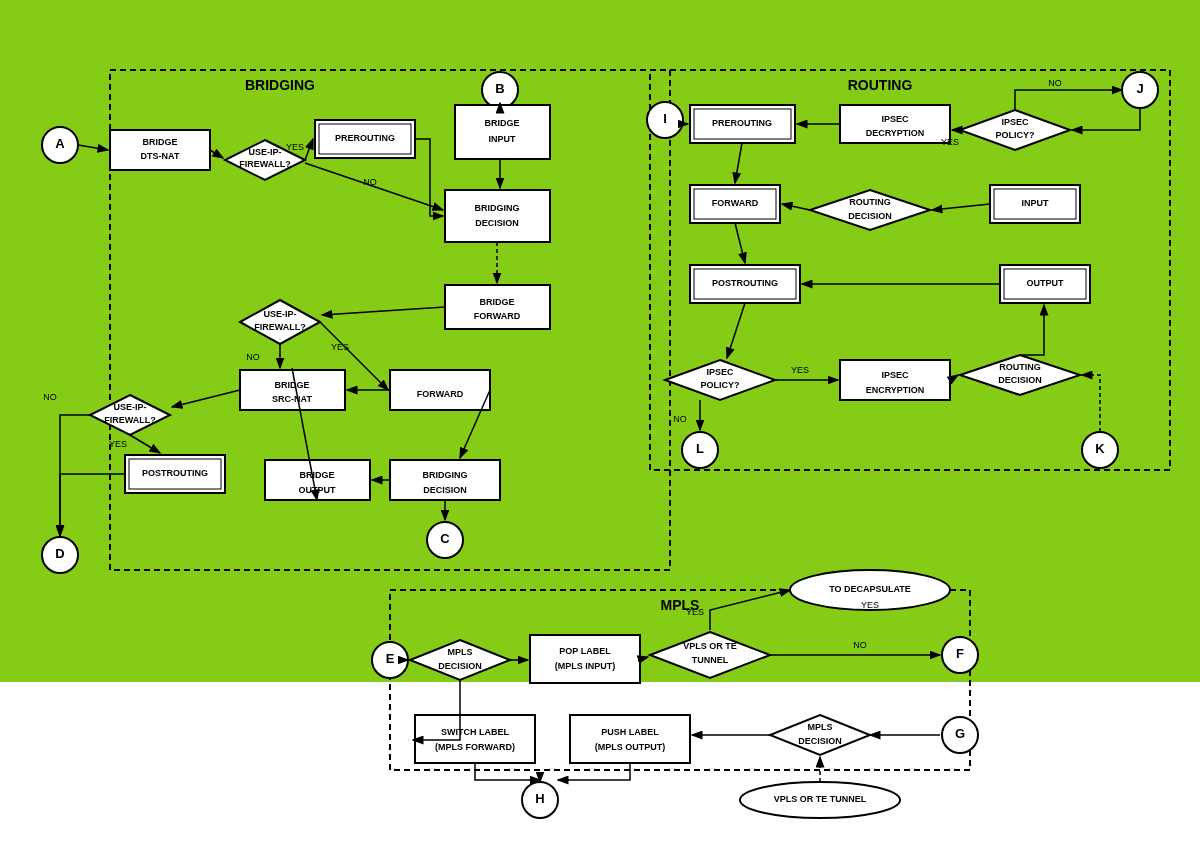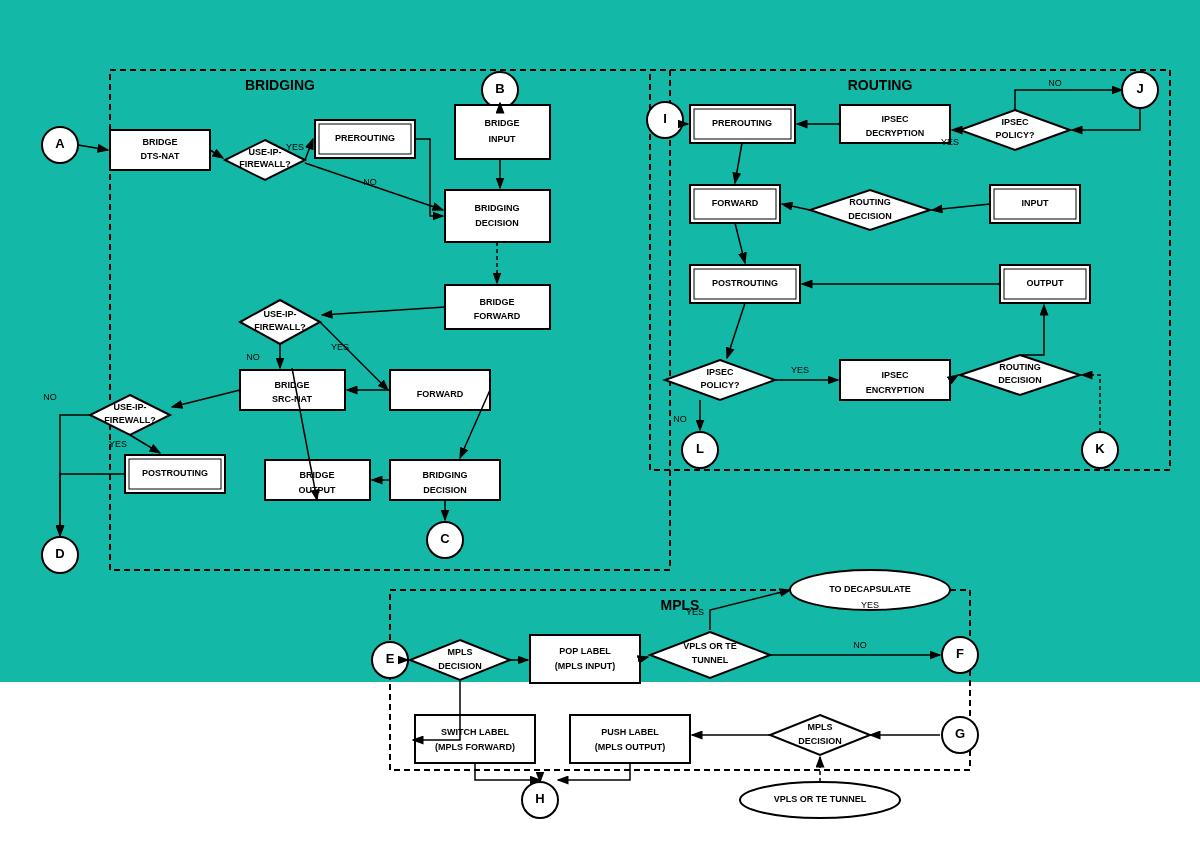--- a/index.html
+++ b/index.html
@@ -8,21 +8,21 @@
       font-family: Arial, Helvetica, sans-serif;
       width: 1200px;
       height: 846px;
       overflow: hidden;
       position: relative;
     }
     .diagram-container {
       width: 1200px;
       height: 682px;
       position: relative;
-      background: #14b8a6;
+      background: #84cc16;
       padding-left: 12px;
     }
     svg {
       position: absolute;
       top: 0; left: 0;
       width: 1200px;
       height: 846px;
     }
     
     .box-rect {

